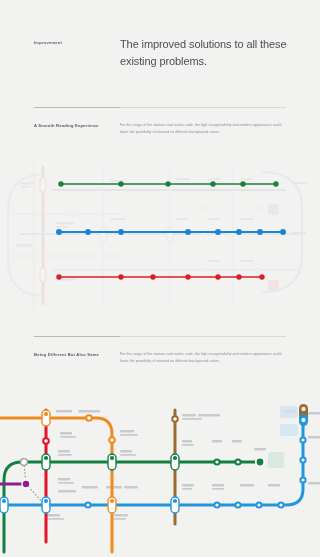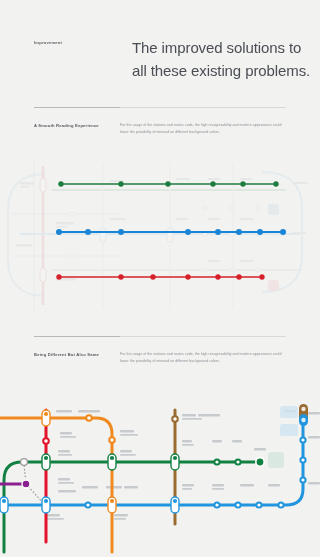--- a/index.html
+++ b/index.html
@@ -18,22 +18,22 @@
   }
 
   
   .hero { position: absolute; left: 0; top: 0; width: 320px; height: 112px; }
   .eyebrow {
     position: absolute; left: 34px; top: 40px;
     font-size: 4.1px; font-weight: bold; letter-spacing: .22px;
     color: #5d6166;
   }
   .hero-title {
-    position: absolute; left: 132px; top: 36px; width: 185px;
-    font-size: 15px; line-height: 1.55; font-weight: 400;
+    position: absolute; left: 120px; top: 36px; width: 185px;
+    font-size: 11px; line-height: 1.55; font-weight: 400;
     color: #4a4e54; letter-spacing: -.1px;
   }
 
   
   .rule {
     position: absolute; left: 34px; width: 252px; height: 1px;
     background: #d9d9d6;
   }
   .rule.short { width: 86px; background: #b9b9b5; height: 1px; }
   .sec-label {

